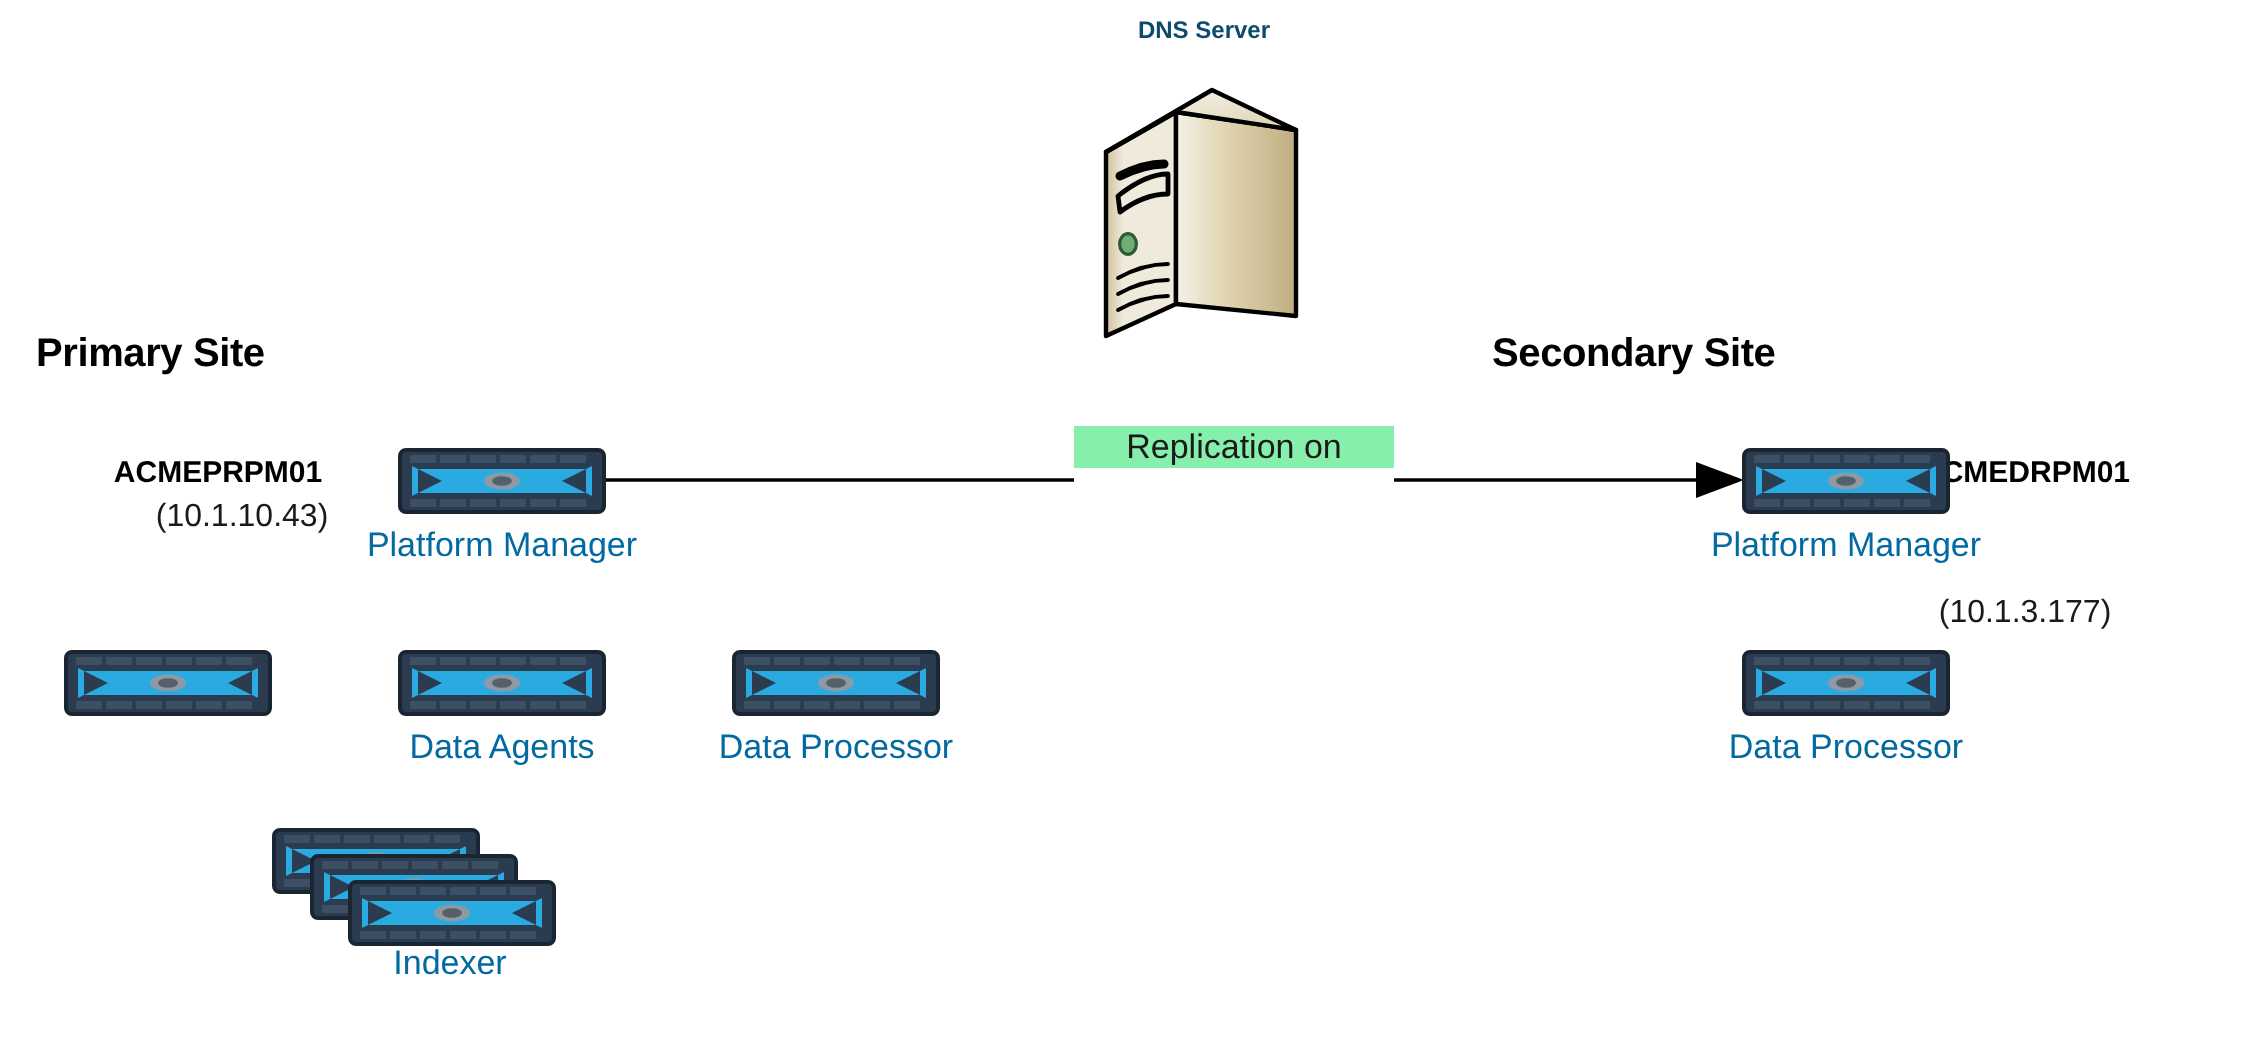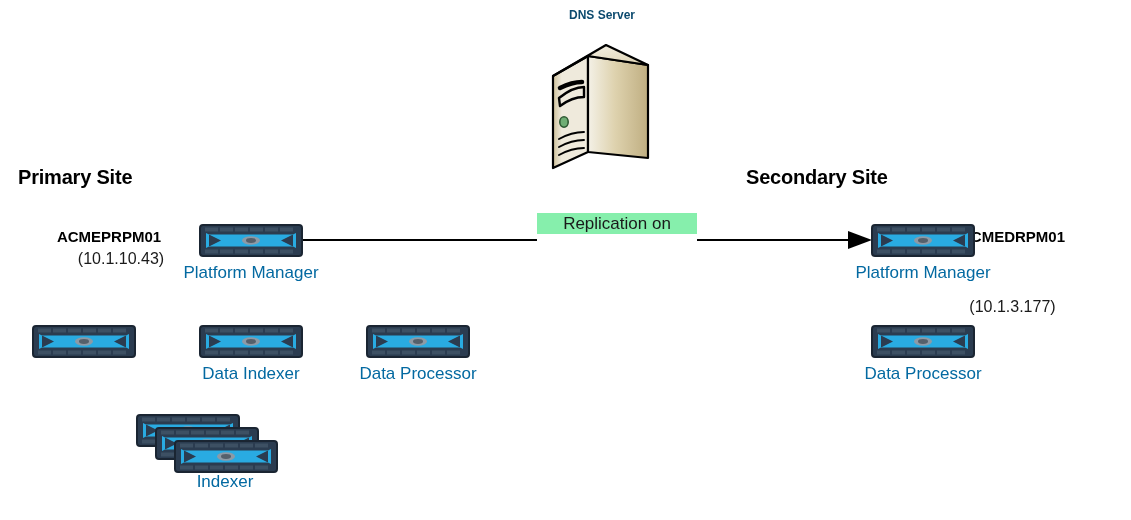--- a/index.html
+++ b/index.html
@@ -262,21 +262,21 @@
           <rect x="21" y="25.5" width="13" height="4"></rect>
         <rect x="36" y="25.5" width="13" height="4"></rect>
           <rect x="51" y="25.5" width="13" height="4"></rect>
         <rect x="66" y="25.5" width="13" height="4"></rect>
           <rect x="81" y="25.5" width="13" height="4"></rect>
       </g>
       <ellipse cx="52" cy="16.5" rx="9" ry="4.2" fill="#8d9aa6"></ellipse>
       <ellipse cx="52" cy="16.5" rx="5" ry="2.4" fill="#55606b"></ellipse>
     </svg>
   </div>
-  <div class="node-label" style="left:171px; top:364px; width:160px;">Data Indexer</div>
+  <div class="node-label" style="left:171px; top:364px; width:160px;">Data Agents</div>
 
   <div class="appliance" style="left:366px; top:325px;">
     <svg viewBox="0 0 104 33" xmlns="http://www.w3.org/2000/svg">
       <rect x="1" y="1" width="102" height="31" rx="3" fill="#2b3c50" stroke="#1a2532" stroke-width="2"></rect>
       <path d="M7,9 L7,24 L22,16.5 Z" fill="#29abe2"></path>
       <path d="M97,9 L97,24 L82,16.5 Z" fill="#29abe2"></path>
       <rect x="10" y="10.5" width="84" height="12" fill="#29abe2"></rect>
       <path d="M10,10.5 L22,16.5 L10,22.5 Z" fill="#2b3c50"></path>
       <path d="M94,10.5 L82,16.5 L94,22.5 Z" fill="#2b3c50"></path>
       <g fill="#3d5063">

